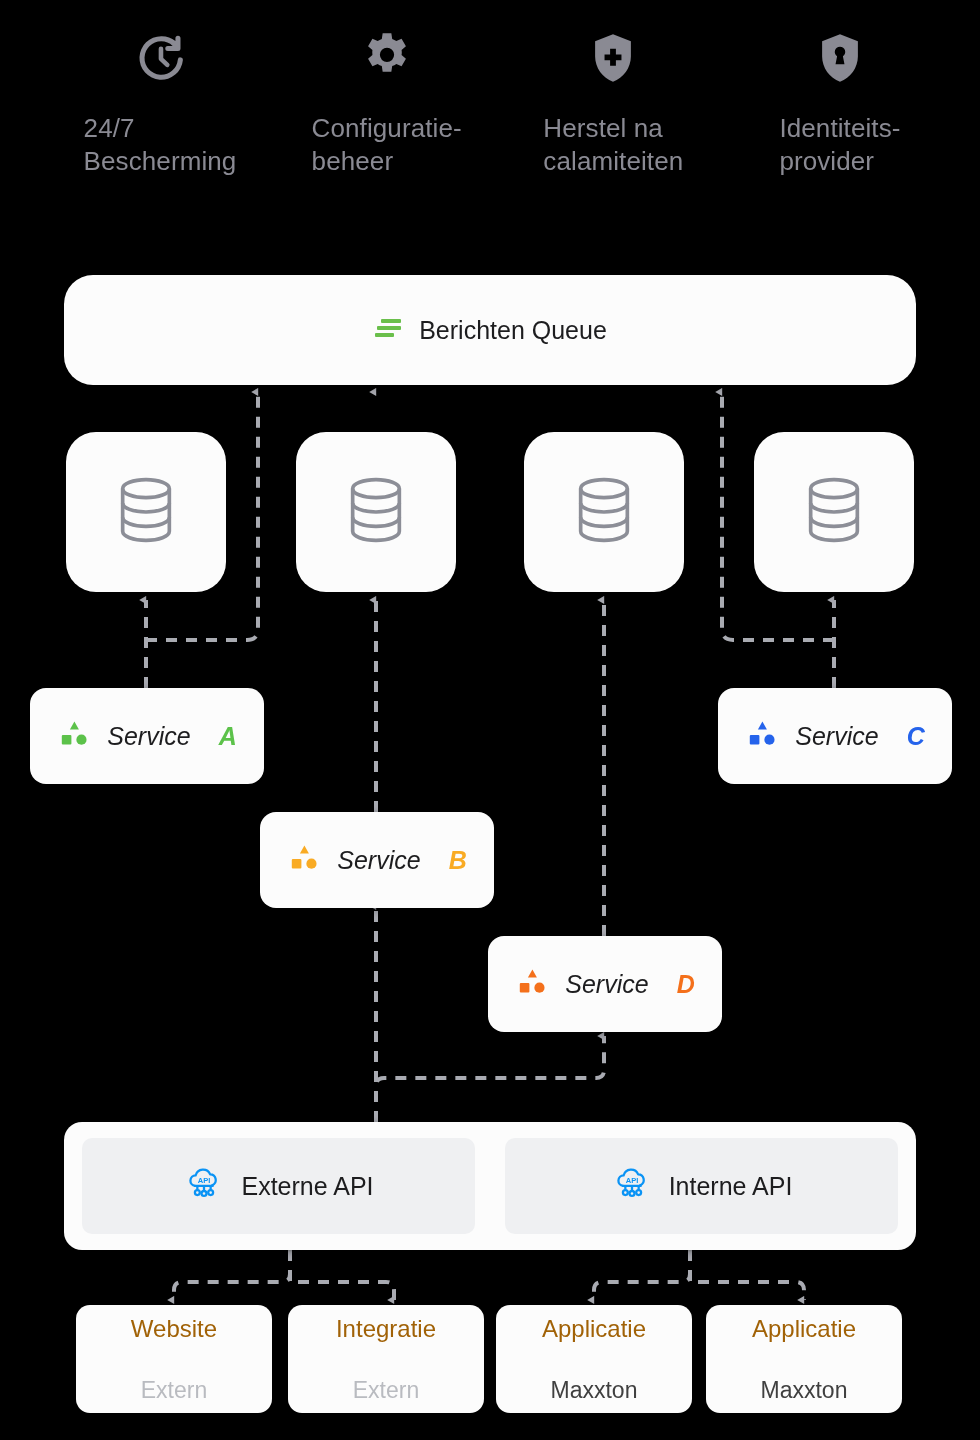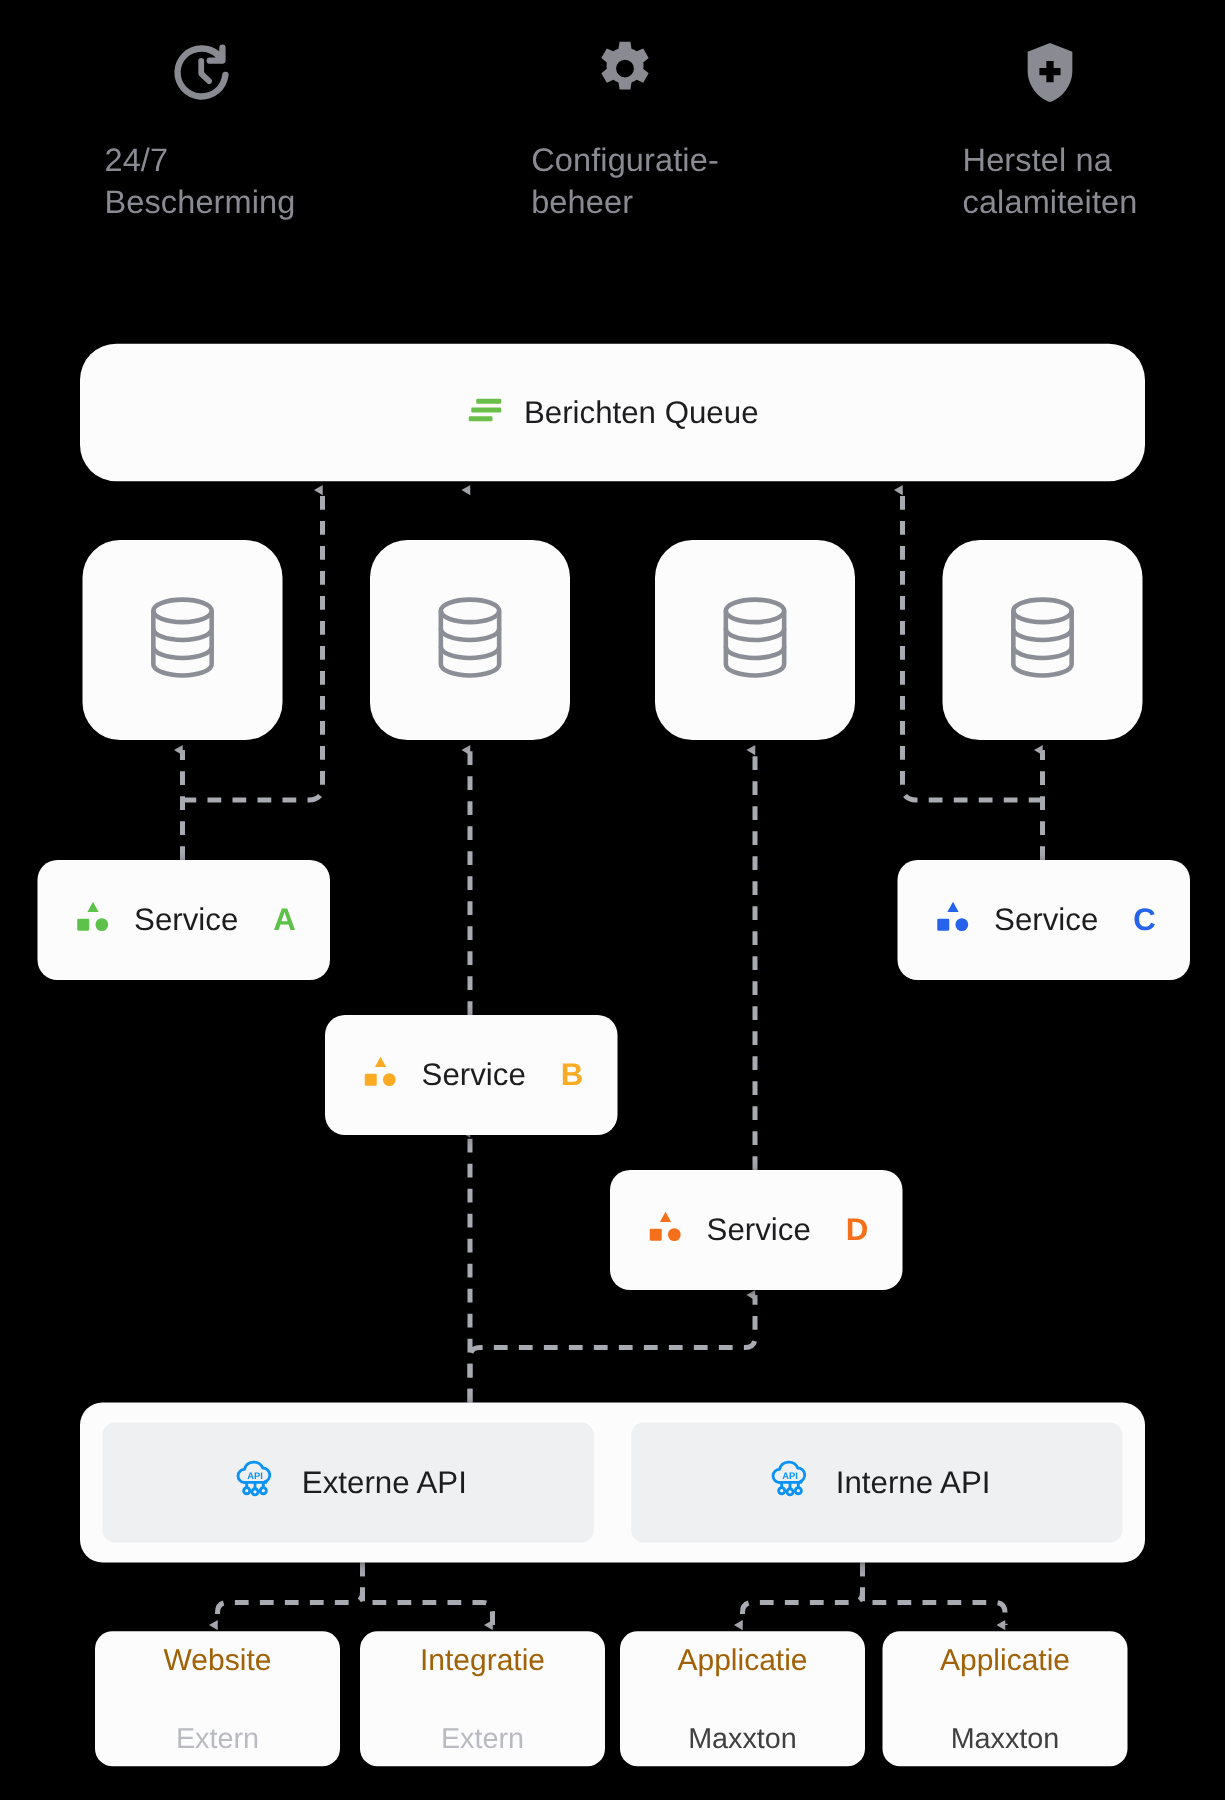--- a/index.html
+++ b/index.html
@@ -41,21 +41,21 @@
 
   
   .db-card {
     width: 160px; height: 160px; top: 432px; border-radius: 30px;
     display: flex; align-items: center; justify-content: center;
   }
 
   
   .svc {
     height: 96px; border-radius: 16px;
-    display: flex; align-items: center; justify-content: center; gap: 14px;
+    display: flex; align-items: center; justify-content: center; gap: 14px; font-style: italic;
   }
   .svc .svc-name { font-size: 25px; color: #1d1d1f; }
   .svc .svc-letter { font-size: 25px; font-weight: bold; margin-left: 14px; }
 
   
   #api-panel {
     left: 64px; top: 1122px; width: 852px; height: 128px; border-radius: 18px;
     display: flex; align-items: center; justify-content: space-between;
     padding: 0 18px;
   }
@@ -150,20 +150,29 @@
     <div class="feature">
       <div class="feature-icon">
         <svg width="58" height="58" viewBox="0 0 24 24">
           <path d="M12 2.2 4.6 5.1v6.3c0 4.6 3.1 8.9 7.4 10.4 4.3-1.5 7.4-5.8 7.4-10.4V5.1L12 2.2z
                    M13.2 8.2v2.3h2.3v2.4h-2.3v2.3h-2.4v-2.3H8.5v-2.4h2.3V8.2h2.4z" fill="#8a8a93" fill-rule="evenodd"></path>
         </svg>
       </div>
       <div class="feature-label">Herstel na<br>calamiteiten</div>
     </div>
 
+    <div class="feature">
+      <div class="feature-icon">
+        <svg width="58" height="58" viewBox="0 0 24 24">
+          <path d="M12 2.2 4.6 5.1v6.3c0 4.6 3.1 8.9 7.4 10.4 4.3-1.5 7.4-5.8 7.4-10.4V5.1L12 2.2z
+                   M12 7.3a2.15 2.15 0 0 1 1.2 3.93l.65 3.37h-3.7l.65-3.37A2.15 2.15 0 0 1 12 7.3z" fill="#8a8a93" fill-rule="evenodd"></path>
+        </svg>
+      </div>
+      <div class="feature-label">Identiteits-<br>provider</div>
+    </div>
   </div>
 
   <div class="card" id="queue-box">
     <span>
       <svg width="30" height="24" viewBox="0 0 30 24">
         <rect x="8" y="3" width="20" height="4" rx="1" fill="#6abf4b"></rect>
         <rect x="4" y="10" width="24" height="4" rx="1" fill="#6abf4b"></rect>
         <rect x="2" y="17" width="19" height="4" rx="1" fill="#6abf4b"></rect>
       </svg>
     </span>

